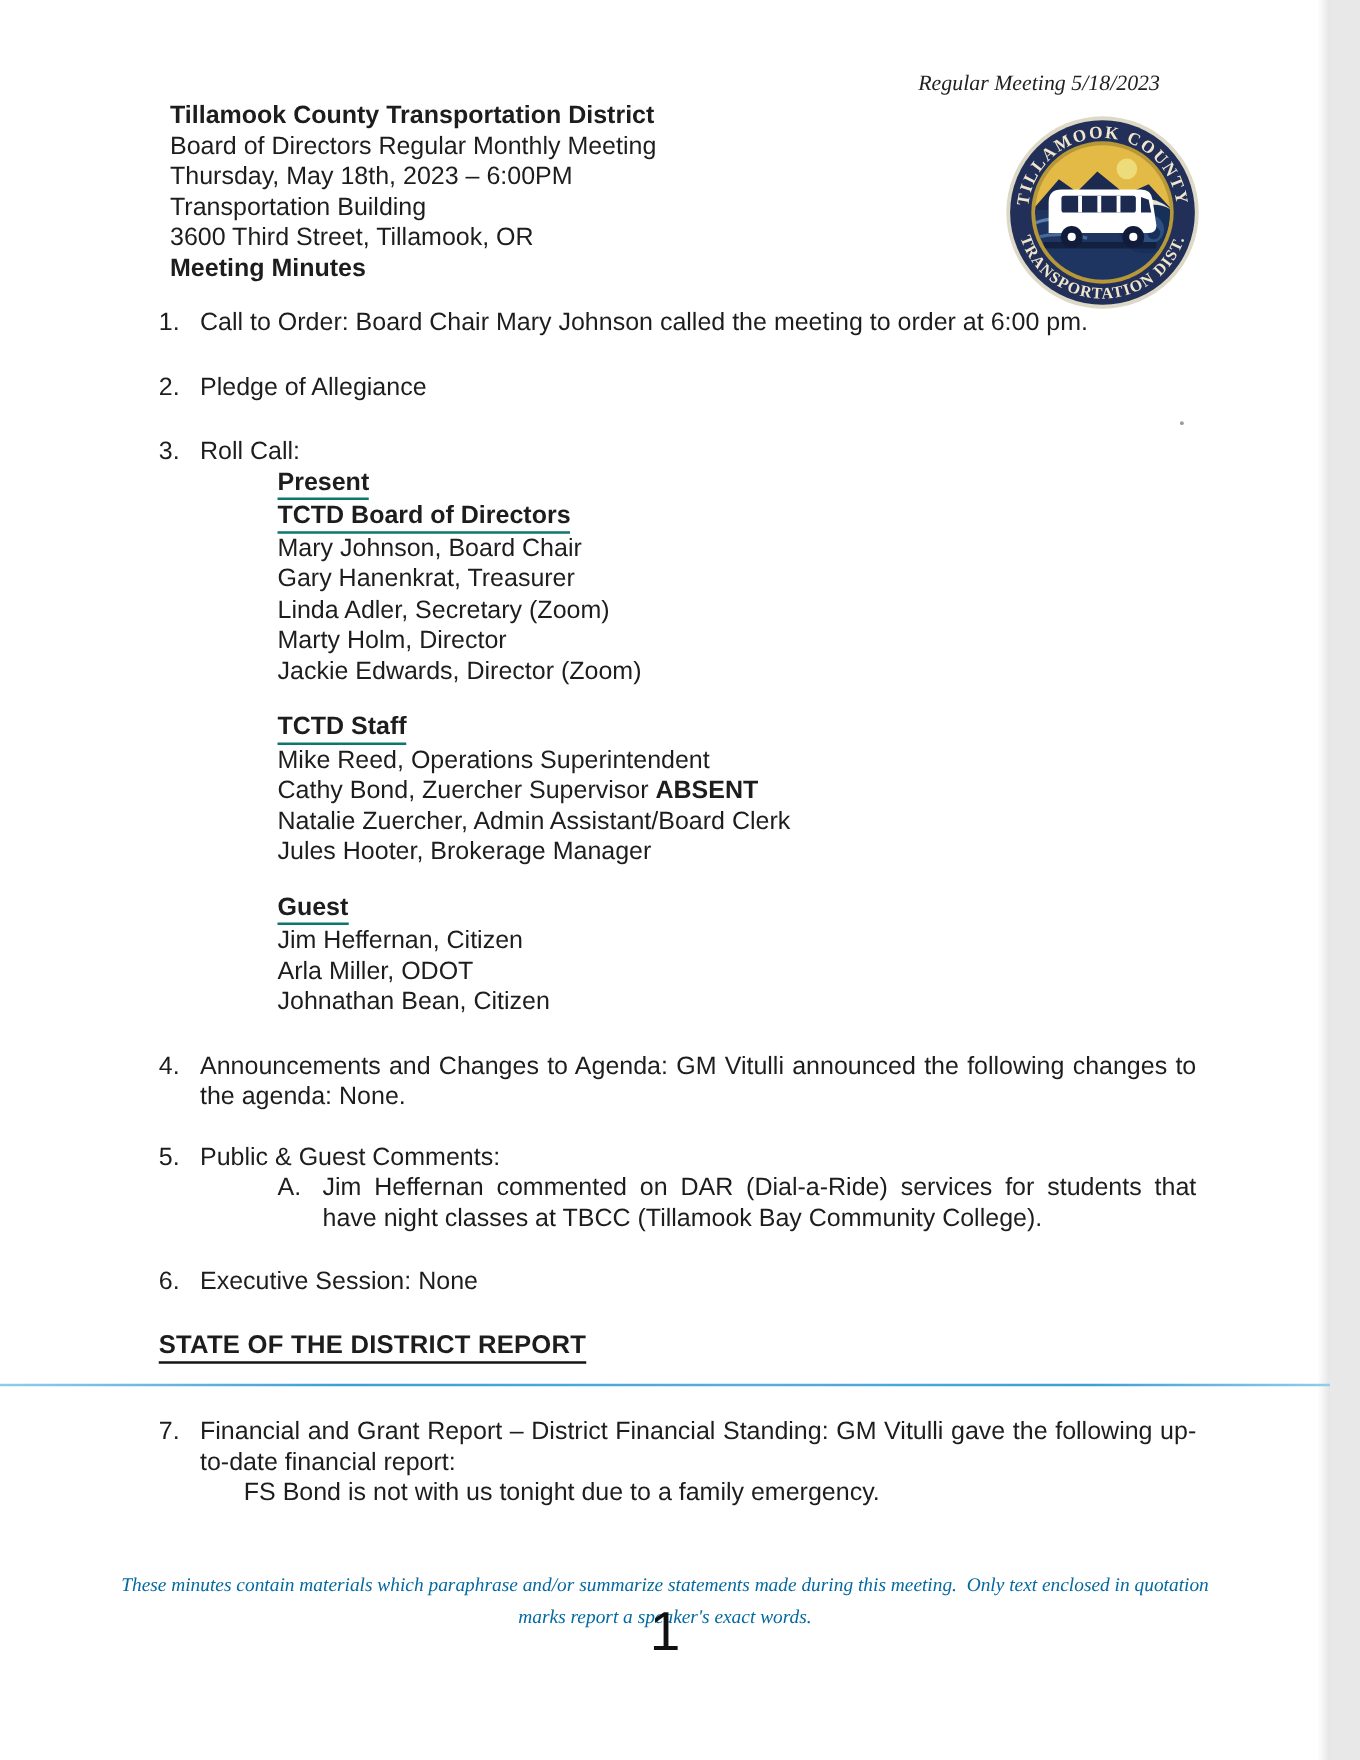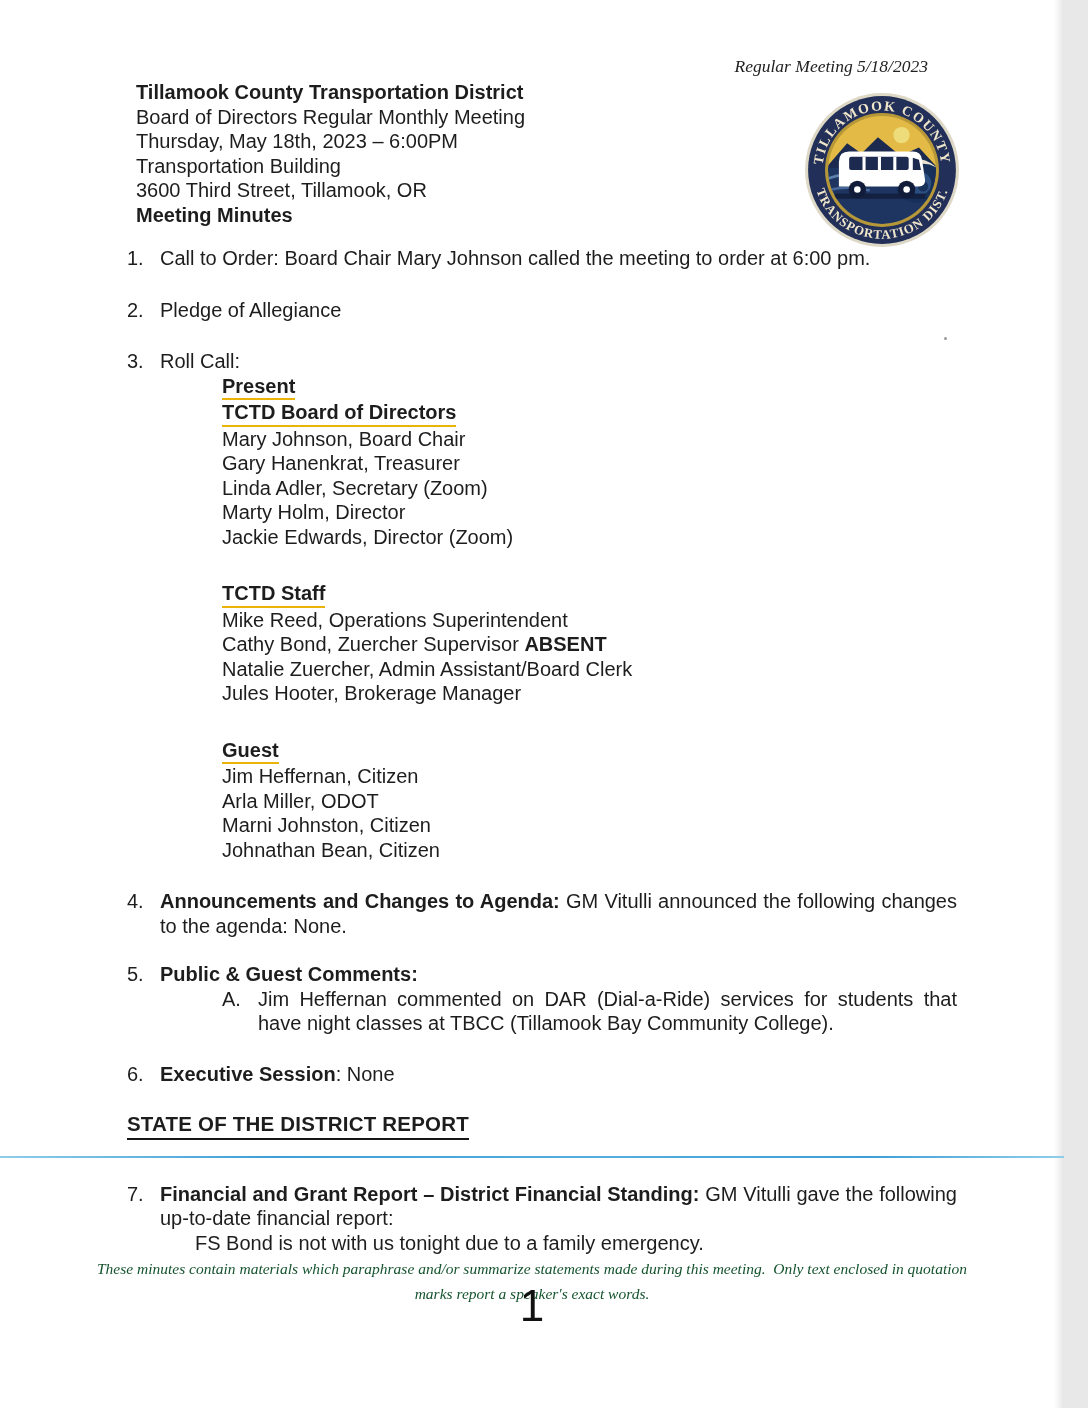--- a/index.html
+++ b/index.html
@@ -33,26 +33,26 @@
   .logo-wrap{position:absolute;top:92px;left:804px;width:156px;height:156px;}
 
   
   .content{position:absolute;top:246px;left:127px;width:830px;}
   .item{display:flex;}
   .num{width:33px;flex-shrink:0;}
   .itext{flex:1;}
   .justify{text-align:justify;}
   .mb-std{margin-bottom:27px;}
   .mb-lg{margin-bottom:26px;}
-  strong{font-weight:bold;}
+  strong{font-weight:normal;}
 
   
   .rollcall{margin-left:62px;}
-  .rc-group{margin-top:32px;}
-  .ul{display:inline-block;font-weight:bold;border-bottom:2px solid #eab308;padding-bottom:0px;}
+  .rc-group{margin-top:20px;}
+  .ul{display:inline-block;font-weight:bold;border-bottom:2px solid #0f766e;padding-bottom:0px;}
   .member strong{font-weight:bold;}
 
   
   .sub{display:flex;margin-left:62px;}
   .subnum{width:36px;flex-shrink:0;}
   .subtext{flex:1;}
 
   
   .note{margin-left:35px;}
 
@@ -66,21 +66,21 @@
     margin-top:8px;margin-bottom:0;
     background:linear-gradient(90deg,#8fcde9 0%,#3d9fd6 25%,#55aedd 55%,#3d9fd6 80%,#9ad4ec 100%);
   }
   .item-after-line{margin-top:24px;}
 
   
   .footer{
     position:absolute;top:1256px;left:0;width:100%;
     text-align:center;
     font-family:"Liberation Serif","DejaVu Serif",serif;
-    font-style:italic;font-size:15.5px;line-height:25px;color:#14532d;
+    font-style:italic;font-size:15.5px;line-height:25px;color:#0369a1;
   }
   .page-number{
     position:absolute;top:1294px;left:0;width:100%;
     text-align:center;font-size:44px;color:#111;
     font-family:"Liberation Sans","DejaVu Sans",sans-serif;
   }
 </style>
 </head>
 <body>
 
@@ -178,21 +178,20 @@
             <div><span class="ul">TCTD Staff</span></div>
             <div class="member"><span>Mike Reed, Operations Superintendent</span><strong></strong></div>
             <div class="member"><span>Cathy Bond, Zuercher Supervisor </span><strong>ABSENT</strong></div>
             <div class="member"><span>Natalie Zuercher, Admin Assistant/Board Clerk</span><strong></strong></div>
             <div class="member"><span>Jules Hooter, Brokerage Manager</span><strong></strong></div>
           </div>
           <div class="rc-group">
             <div><span class="ul">Guest</span></div>
             <div class="member"><span>Jim Heffernan, Citizen</span><strong></strong></div>
             <div class="member"><span>Arla Miller, ODOT</span><strong></strong></div>
-            <div class="member"><span>Marni Johnston, Citizen</span><strong></strong></div>
             <div class="member"><span>Johnathan Bean, Citizen</span><strong></strong></div>
           </div>
         </div>
       </div>
     </div>
 
     <div class="item" style="margin-bottom:24px;">
       <span class="num">4.</span>
       <div class="itext justify">
         <strong>Announcements and Changes to Agenda:</strong><span> GM Vitulli announced the following changes to the agenda: None.</span>

